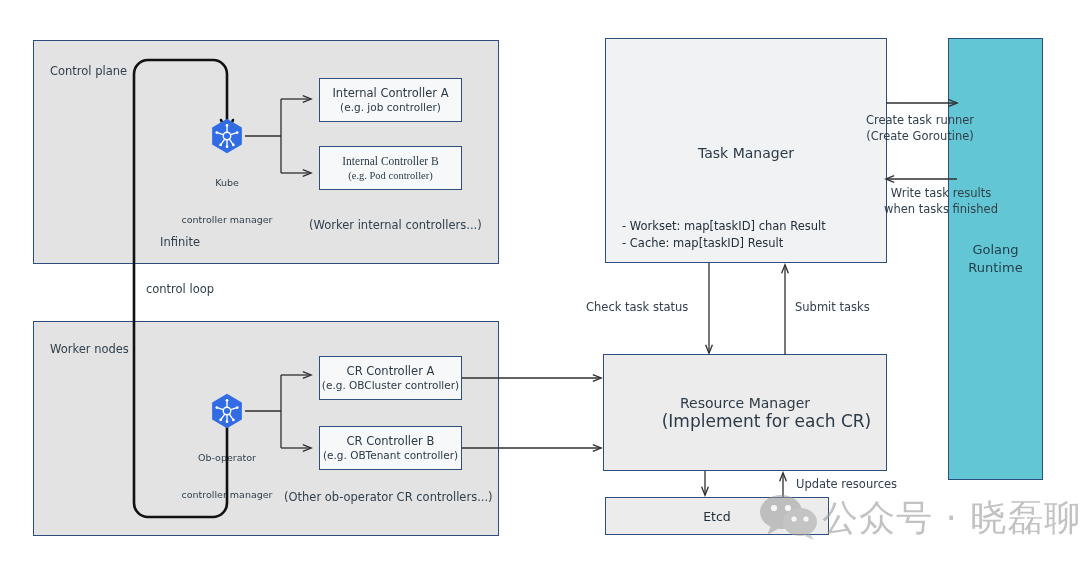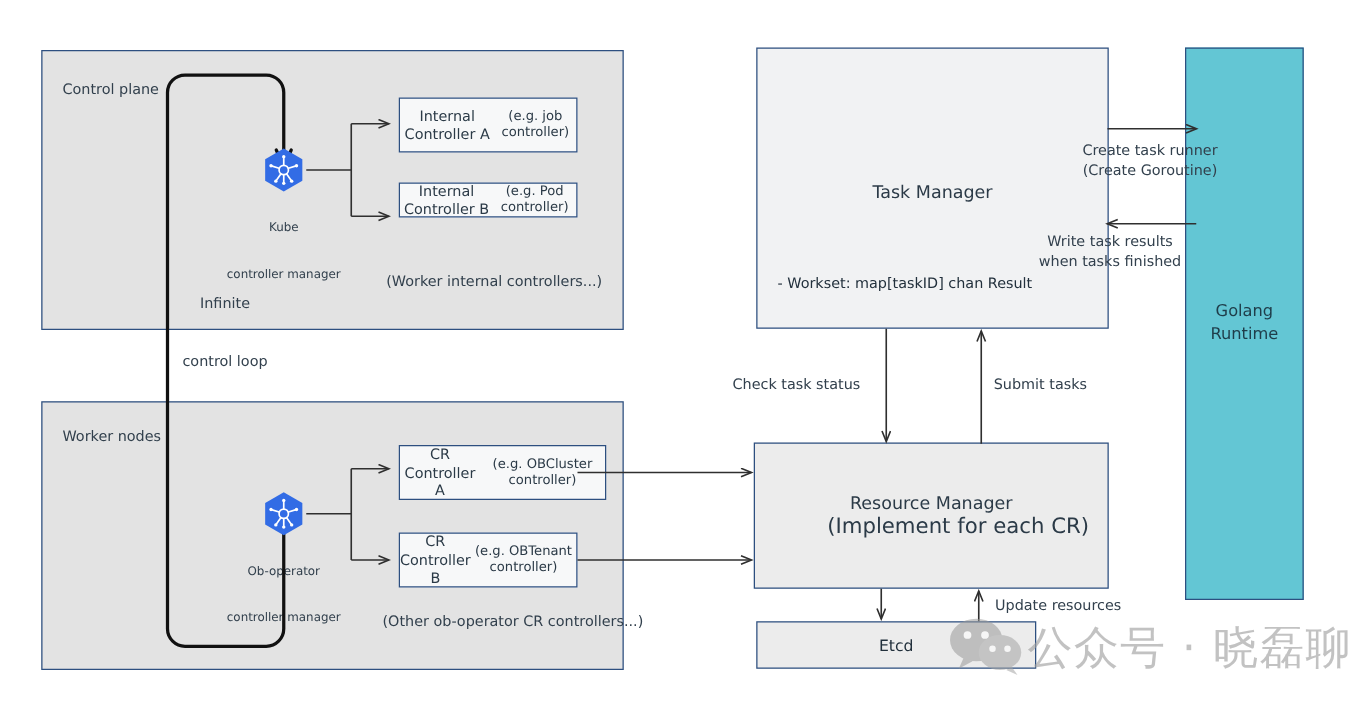--- a/index.html
+++ b/index.html
@@ -23,21 +23,21 @@
   .panel-label{
     position:absolute;
     font-size:11.5px;
     color:#32404d;
     white-space:nowrap;
   }
 
   .boxw{
     background:#f7f8f9;
     border:1.6px solid #2d4f80;
-    display:flex;flex-direction:row;
+    display:flex;flex-direction:column;
     align-items:center;justify-content:center;
     text-align:center;
     line-height:1.25;
   }
   .boxw .t1{font-size:11.5px;color:#2b3a47;}
   .boxw .t2{font-size:10.5px;color:#2b3a47;}
 
   .boxg{
     background:#ececec;
     border:1.6px solid #2d4f80;
@@ -168,41 +168,42 @@
     </g>
   </svg>
 
   <div class="layer-boxes">
 
     <div class="node boxw" style="left:319px;top:78px;width:143px;height:44px;">
       <div class="t1">Internal Controller A</div>
       <div class="t2">(e.g. job controller)</div>
     </div>
 
-    <div class="node boxw" style="left:319px;top:146px;width:143px;height:28px;">
+    <div class="node boxw" style="left:319px;top:146px;width:143px;height:44px;font-family:Liberation Serif, serif;">
       <div class="t1">Internal Controller B</div>
       <div class="t2">(e.g. Pod controller)</div>
     </div>
 
-    <div class="node boxw" style="left:319px;top:356px;width:166px;height:44px;">
+    <div class="node boxw" style="left:319px;top:356px;width:143px;height:44px;">
       <div class="t1">CR Controller A</div>
       <div class="t2">(e.g. OBCluster controller)</div>
     </div>
 
     <div class="node boxw" style="left:319px;top:426px;width:143px;height:44px;">
       <div class="t1">CR Controller B</div>
       <div class="t2">(e.g. OBTenant controller)</div>
     </div>
 
     <div class="boxl" style="left:605px;top:38px;width:282px;height:225px;">
       <div style="position:absolute;left:0;right:0;top:104px;text-align:center;">
         <span class="ctr-title">Task Manager</span>
       </div>
       <div style="position:absolute;left:16px;top:179px;line-height:1.5;">
         <div style="font-size:11.5px;">- Workset: map[taskID] chan Result</div>
+        <div style="font-size:11.5px;">- Cache: map[taskID] Result</div>
       </div>
     </div>
 
     <div class="node boxg" style="left:603px;top:354px;width:284px;height:117px;">
       <div class="ctr-title">Resource Manager</div>
       <div class="ctr-sub">(Implement for each CR)</div>
     </div>
 
     <div class="node boxg" style="left:605px;top:497px;width:224px;height:38px;">
       <div style="font-size:12.5px;">Etcd</div>
@@ -269,26 +270,26 @@
       <div>controller manager</div>
     </div>
 
     <div class="freetext c" style="left:130px;top:204px;width:100px;">
       <div>Infinite</div>
       <div>control loop</div>
     </div>
 
     <div class="freetext" style="left:309px;top:218px;">(Worker internal controllers...)</div>
 
-    <div class="freetext" style="left:306px;top:490px;">(Other ob-operator CR controllers...)</div>
+    <div class="freetext" style="left:284px;top:490px;">(Other ob-operator CR controllers...)</div>
 
     <div class="freetext c" style="left:856px;top:113px;width:128px;">Create task runner
 (Create Goroutine)</div>
 
-    <div class="freetext c" style="left:824px;top:186px;width:128px;">Write task results
+    <div class="freetext c" style="left:877px;top:186px;width:128px;">Write task results
 when tasks finished</div>
 
     <div class="freetext" style="left:586px;top:300px;">Check task status</div>
 
     <div class="freetext" style="left:795px;top:300px;">Submit tasks</div>
 
     <div class="freetext" style="left:796px;top:477px;">Update resources</div>
   </div>
 
   <svg class="wm-logo" style="left:757px;top:494px;" width="66" height="46" viewBox="0 0 66 46">

